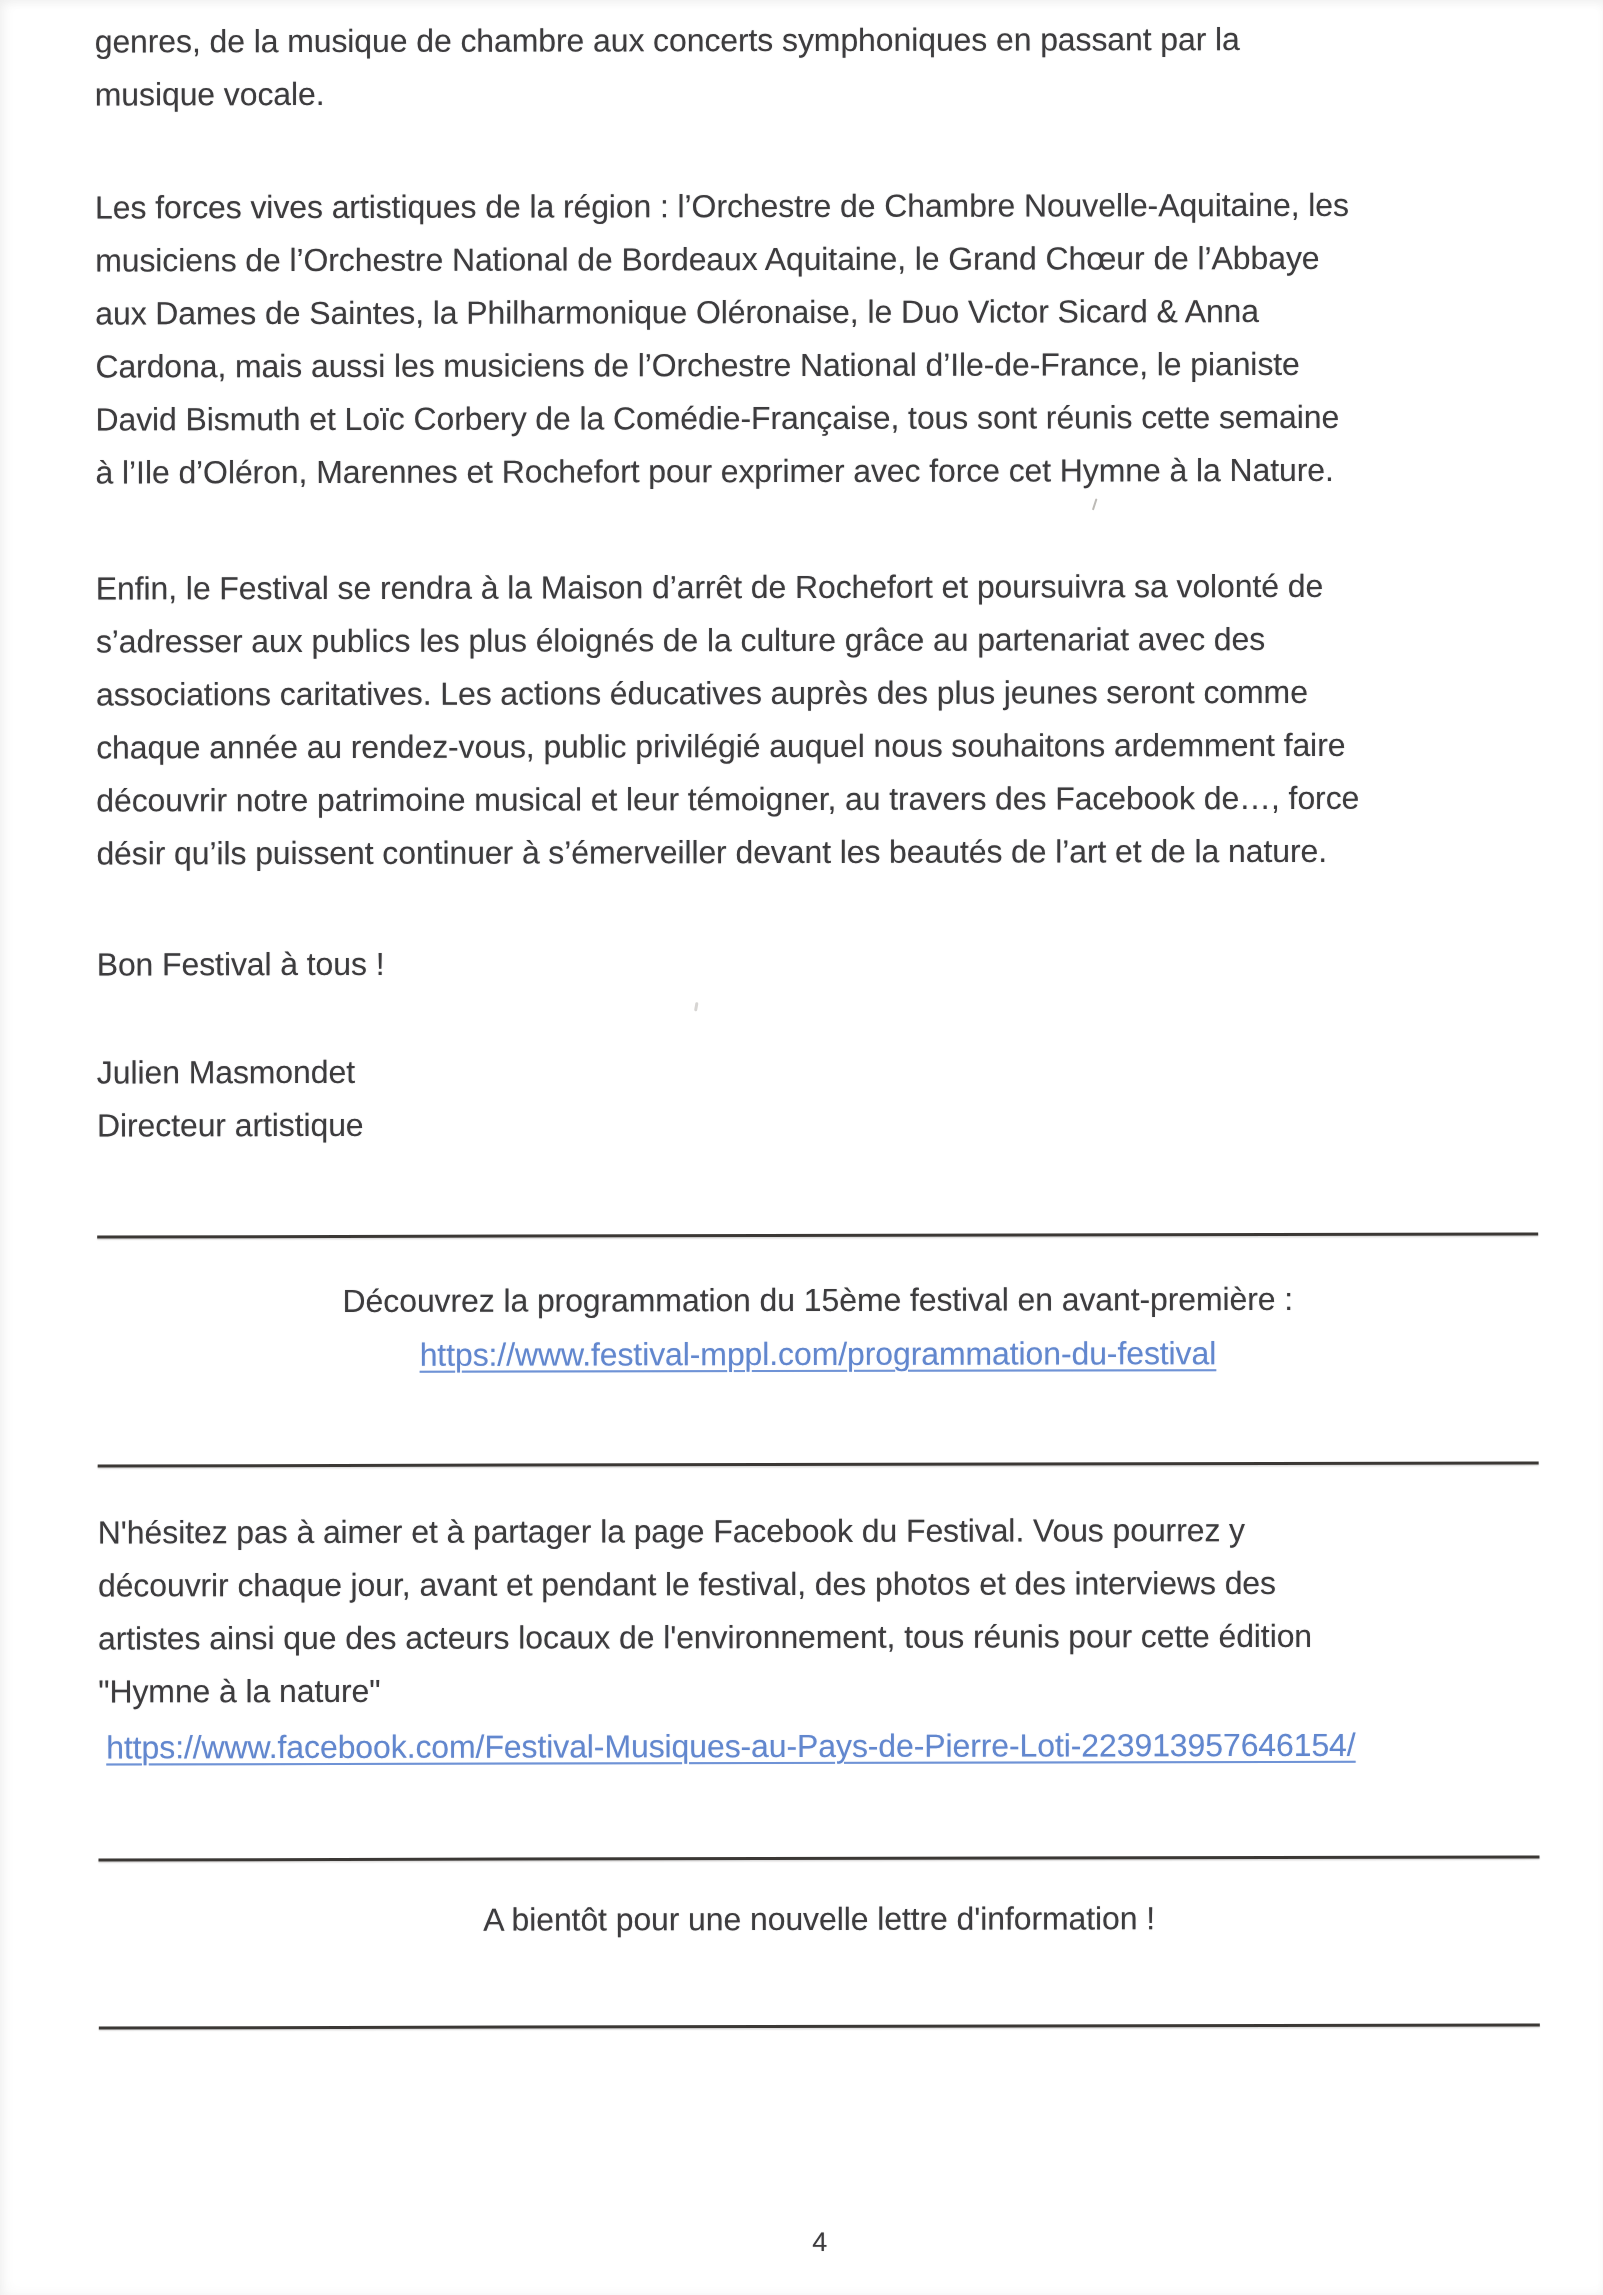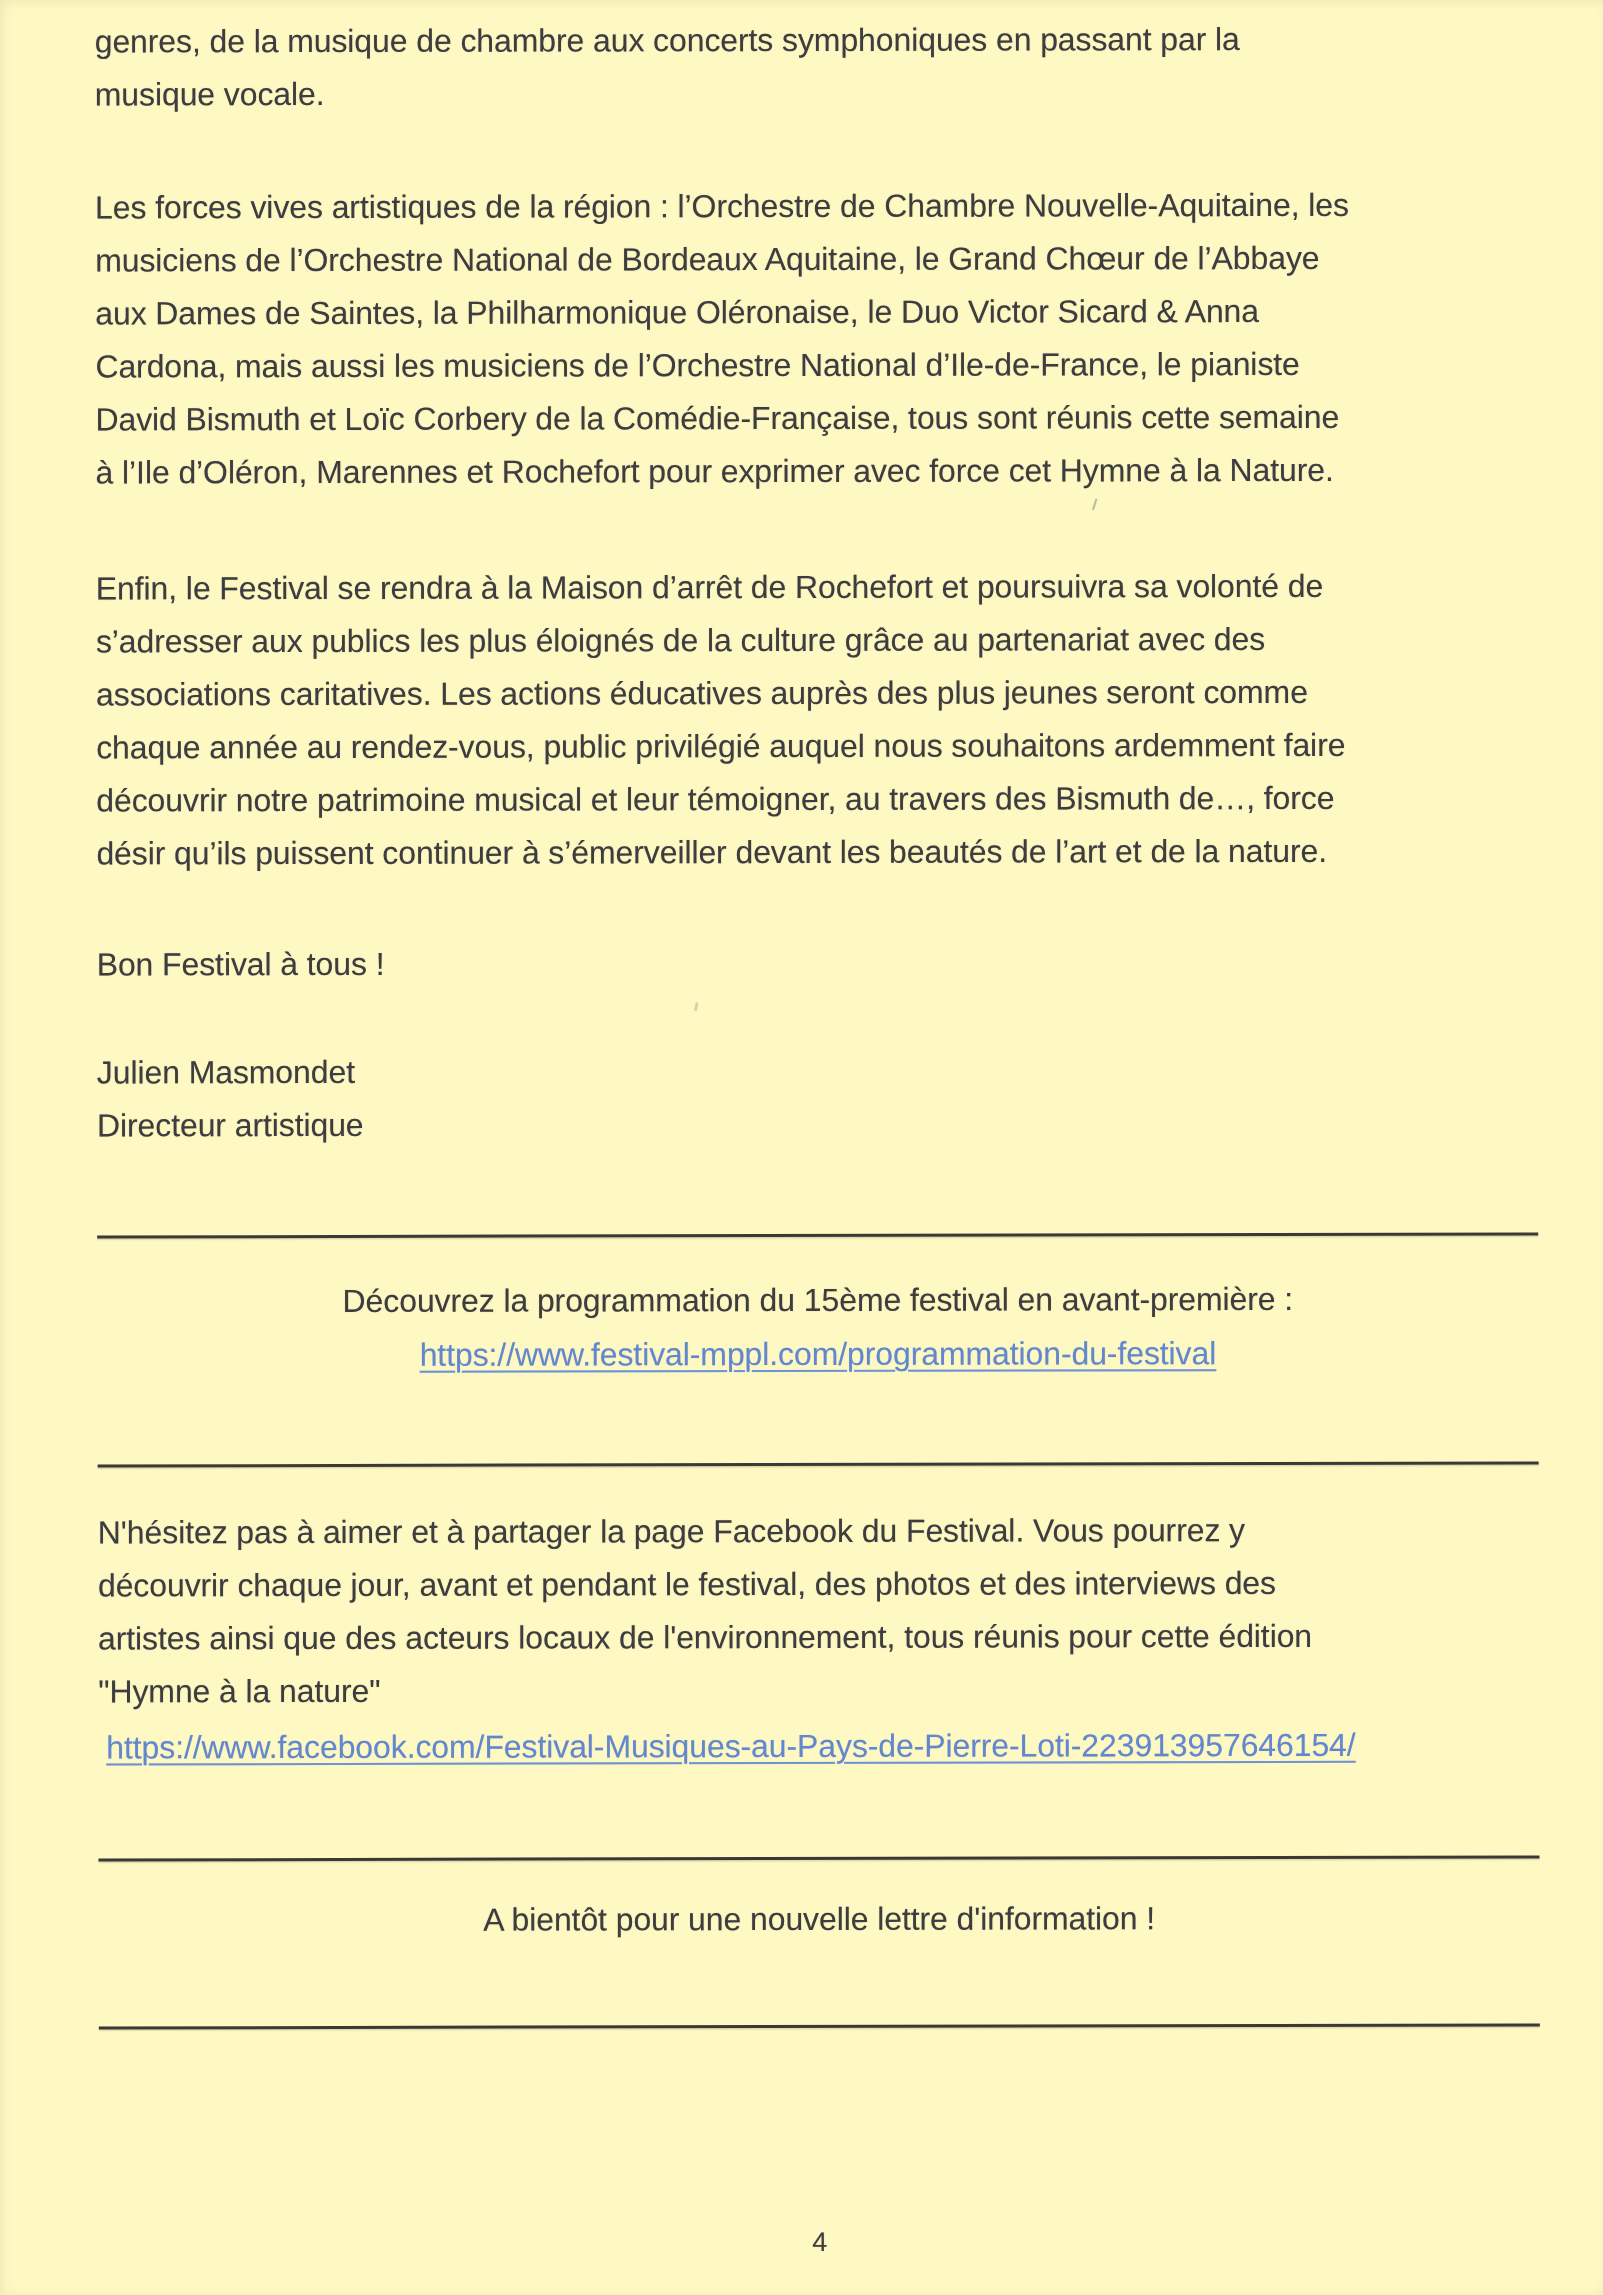--- a/index.html
+++ b/index.html
@@ -4,21 +4,21 @@
 <style>
   html,body{margin:0;padding:0;}
   body{
     width:1604px;height:2295px;
     background:#e9e7e3;
     font-family:"Liberation Sans","DejaVu Sans",sans-serif;
   }
   .page{
     position:relative;
     width:1604px;height:2295px;
-    background:#fef9c3;
+    background:#ffffff;
     box-shadow:inset 4.3px 0 13px rgba(0,0,0,0.045), inset 0 3.6px 10px rgba(0,0,0,0.035);
     overflow:hidden;
   }
   .content{
     position:absolute;inset:0;
     transform:rotate(-0.12deg);
     transform-origin:50% 50%;
     color:#3d3c3e;
     font-size:32px;
     letter-spacing:-0.1px;
@@ -63,21 +63,21 @@
       <div class="line">Cardona, mais aussi les musiciens de l’Orchestre National d’Ile-de-France, le pianiste</div>
       <div class="line">David Bismuth et Loïc Corbery de la Comédie-Française, tous sont réunis cette semaine</div>
       <div class="line"><span>à l’Ile d’Oléron, Marennes et Rochefort pour exprimer avec force cet </span><span class="it">Hymne à la Nature</span><span>.</span></div>
     </div>
 
     <div class="block" style="top:561px">
       <div class="line">Enfin, le Festival se rendra à la Maison d’arrêt de Rochefort et poursuivra sa volonté de</div>
       <div class="line">s’adresser aux publics les plus éloignés de la culture grâce au partenariat avec des</div>
       <div class="line">associations caritatives. Les actions éducatives auprès des plus jeunes seront comme</div>
       <div class="line">chaque année au rendez-vous, public privilégié auquel nous souhaitons ardemment faire</div>
-      <div class="line"><span>découvrir notre patrimoine musical et leur témoigner, au travers des </span><span class="it">Bismuth de…</span><span>, force</span></div>
+      <div class="line"><span>découvrir notre patrimoine musical et leur témoigner, au travers des </span><span class="it">Facebook de…</span><span>, force</span></div>
       <div class="line">désir qu’ils puissent continuer à s’émerveiller devant les beautés de l’art et de la nature.</div>
     </div>
 
     <div class="block" style="top:937px">
       <div class="line">Bon Festival à tous !</div>
     </div>
 
     <div class="block" style="top:1045px">
       <div class="line">Julien Masmondet</div>
       <div class="line">Directeur artistique</div>

